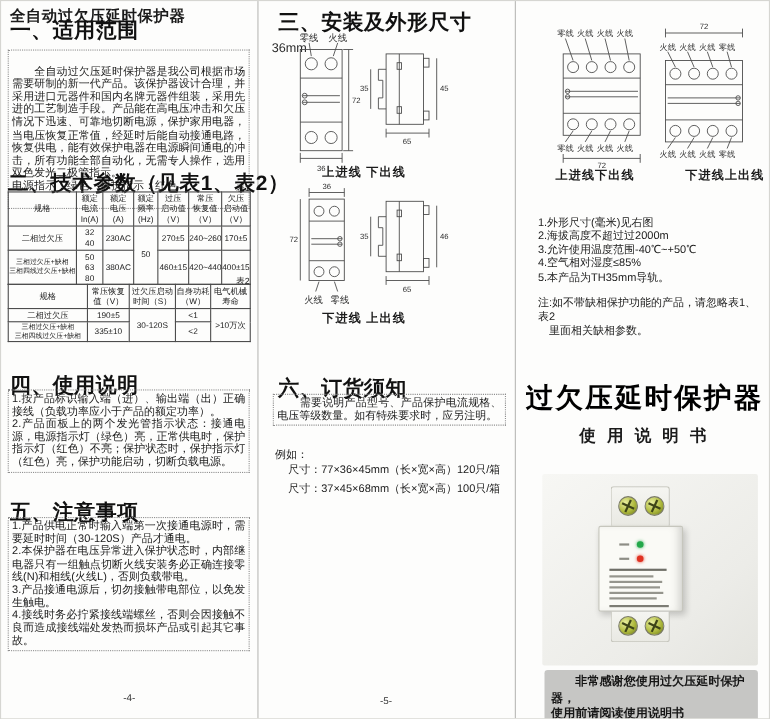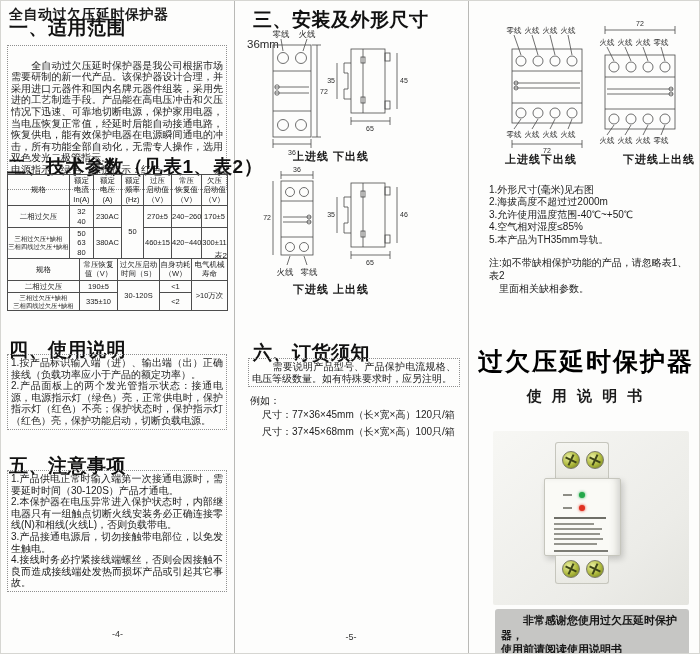--- a/index.html
+++ b/index.html
@@ -6,21 +6,21 @@
   *{box-sizing:border-box;}
   #page{position:relative;width:700px;height:654px;background:#fdfdfc;
         font-family:"Liberation Sans",sans-serif;color:#1b1b1b;overflow:hidden;
         border:1px solid #d6d6d2;}
   .vdiv{position:absolute;top:0;bottom:0;width:1px;background:#b9b9b6;}
   .abs{position:absolute;}
   .h{font-weight:bold;font-size:19px;color:#111;letter-spacing:0.5px;}
   .doc-title{font-weight:bold;font-size:14px;letter-spacing:0.5px;}
   .dotted{border:1px dotted #8f8f8f;padding:2px 3px;font-size:10px;line-height:11.6px;
           text-align:justify;white-space:pre-line;}
-  .plain{font-size:10px;line-height:12.5px;}
+  .plain{font-size:10px;line-height:12.5px;margin-top:13px;}
   .tag{font-size:8px;text-align:right;}
   table{border-collapse:collapse;table-layout:fixed;}
   td,th{border:1px solid #4d4d4d;font-size:7.5px;font-weight:normal;text-align:center;
         vertical-align:middle;padding:1px 0;line-height:1.25;white-space:pre-line;}
   .tsmall{font-size:6.3px;line-height:1.2;}
   .pagenum{font-size:9px;text-align:center;color:#333;}
   .caption{font-size:11px;font-weight:bold;letter-spacing:1px;text-align:right;}
   svg text{font-family:"Liberation Sans",sans-serif;fill:#2c2c2c;}
   .cover-title{font-size:25px;font-weight:bold;text-align:center;letter-spacing:2px;color:#000;}
   .cover-sub{font-size:15px;font-weight:bold;text-align:center;letter-spacing:3px;}
@@ -100,21 +100,21 @@
     </tr>
     <tr>
       <td class="tsmall">三相过欠压+缺相
 三相四线过欠压+缺相</td>
       <td>50
 63
 80</td>
       <td>380AC</td>
       <td>460±15</td>
       <td>420~440</td>
-      <td>300±11</td>
+      <td>400±15</td>
     </tr>
   </tbody>
     </table>
 
   <div class="abs tag" style="left:6px;top:249px;width:220px">表2</div>
   <table class="abs" style="left:6px;top:257px;width:220px">
     <tbody>
         <tr>
       <th style="width:72px">规格</th>
       <th style="width:38px">常压恢复

